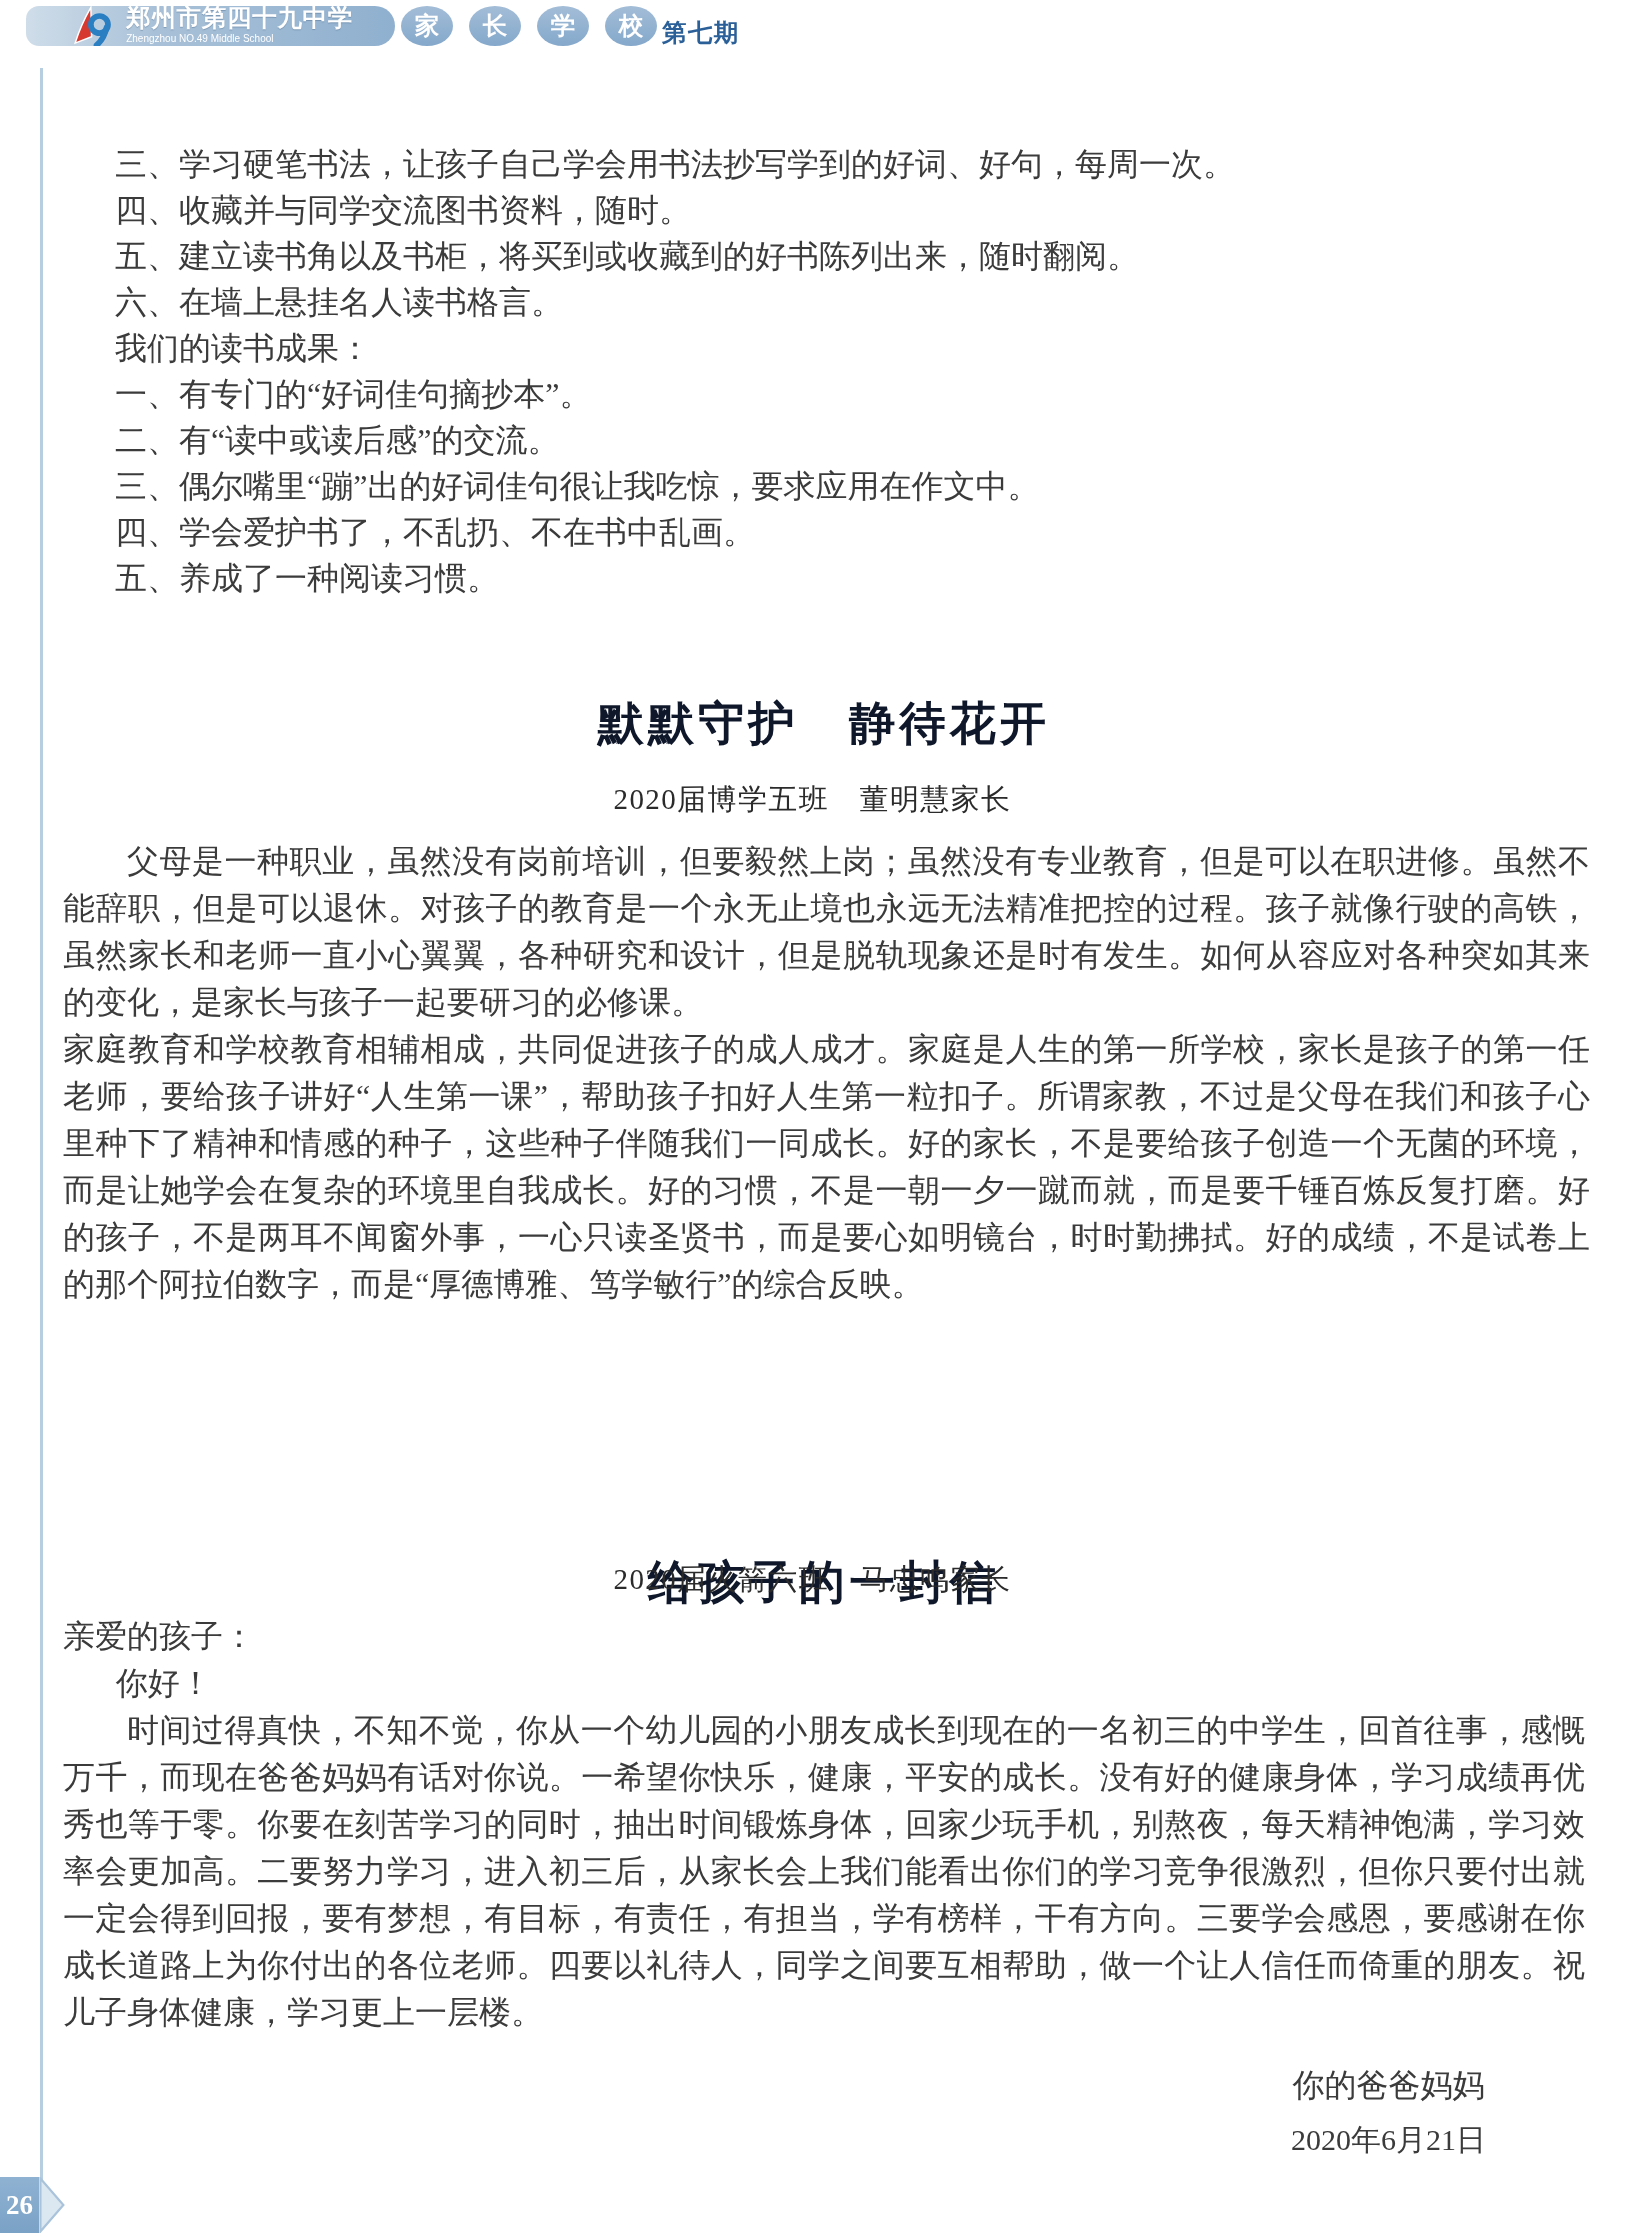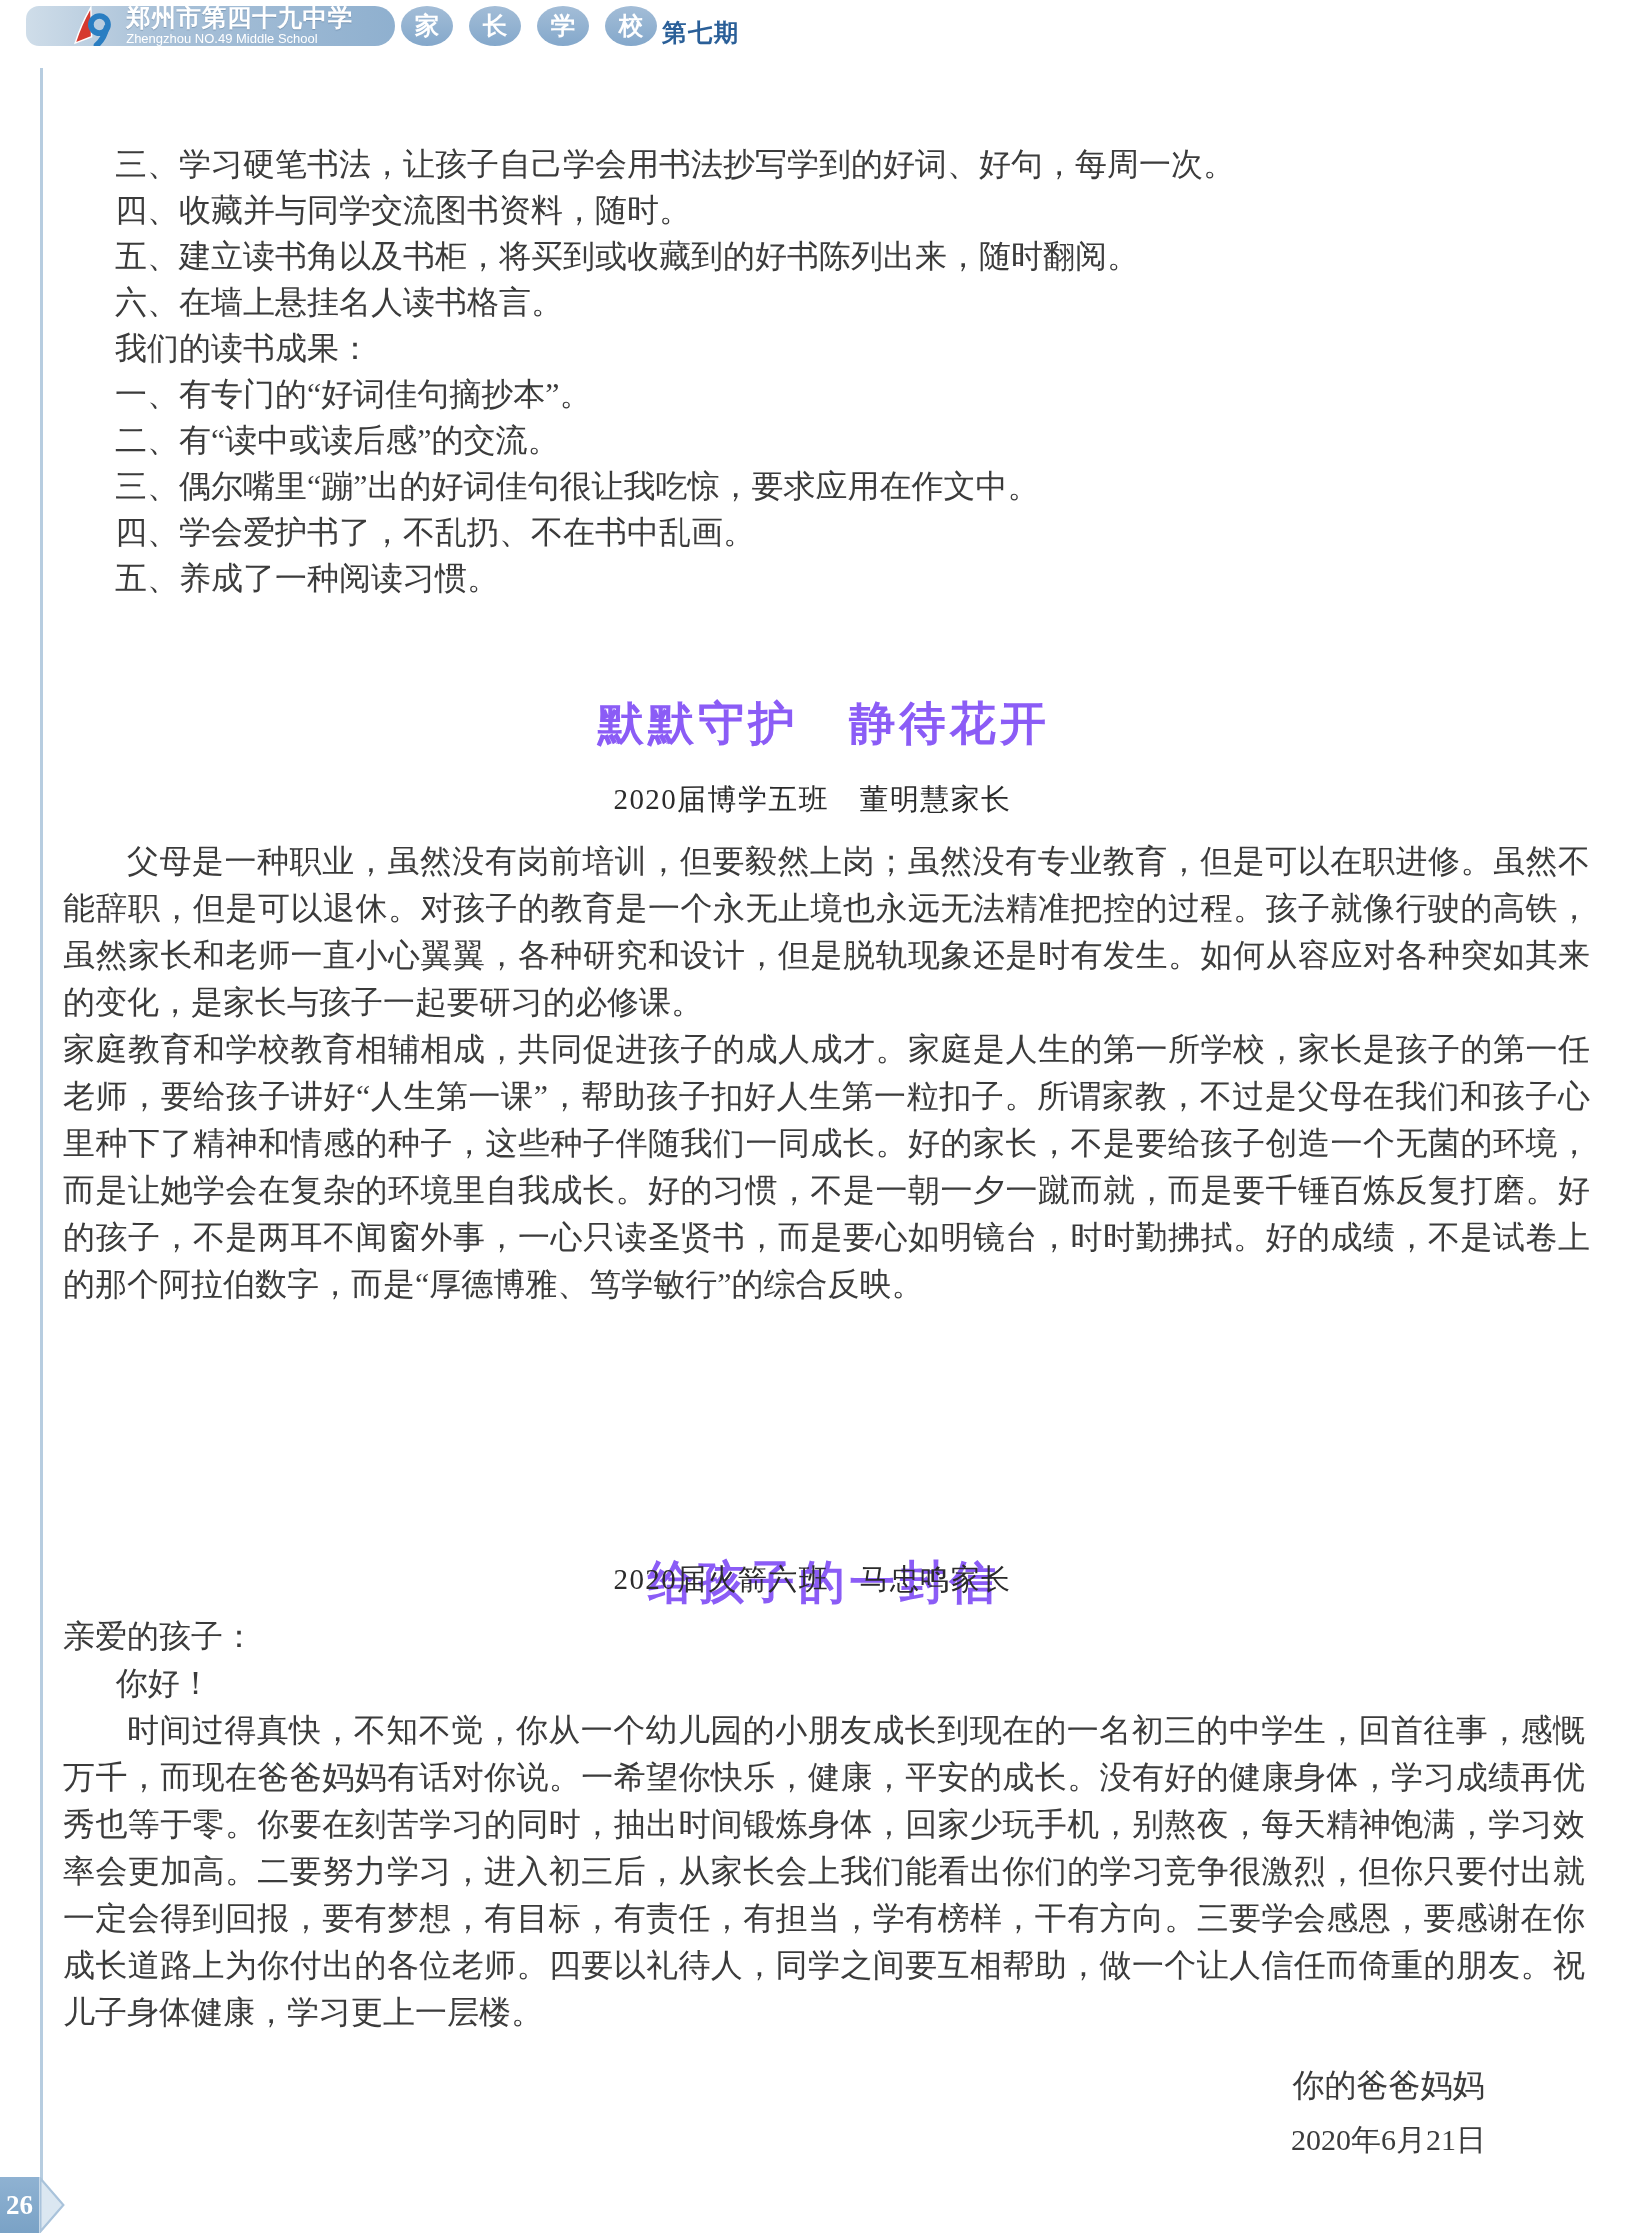--- a/index.html
+++ b/index.html
@@ -21,21 +21,21 @@
   }
   .logo-wrap{width:53px;height:40px;display:flex;align-items:center;justify-content:center;flex:0 0 auto;margin-left:40px;}
   .school-names{display:flex;flex-direction:column;justify-content:center;margin-left:7.2px;}
   .school-cn{
     font-family:Liberation Sans, sans-serif;
     font-weight:bold;color:#ffffff;font-size:24.5px;line-height:24.5px;letter-spacing:0.7px;
     text-shadow:0 0.7px 0.7px rgba(60,90,120,.35);
   }
   .school-en{
     font-family:"Liberation Sans","DejaVu Sans",sans-serif;
-    color:#ffffff;font-size:13px;line-height:14.4px;margin-top:1.4px;
+    color:#ffffff;font-size:10px;line-height:14.4px;margin-top:1.4px;
   }
   .circle-row{position:absolute;left:401px;top:5.8px;display:flex;gap:16px;}
   .mast-circle{
     width:52px;height:40px;border-radius:50%;
     background:linear-gradient(180deg,#a3bdd7 0%,#84a8cb 100%);
     display:flex;align-items:center;justify-content:center;
     color:#ffffff;font-size:24.5px;font-weight:bold;
   }
   .issue{
     position:absolute;left:662px;top:16px;
@@ -51,21 +51,21 @@
   }
   .page-badge-arrow{position:absolute;left:39px;top:2177px;width:33px;height:56px;}
   
   .intro-list{
     position:absolute;left:63px;top:141px;width:1527px;
     font-size:32px;line-height:46px;text-align:justify;
   }
   .intro-list .line{padding-left:52px;}
   .article-title{
     position:absolute;left:0;width:1648px;text-align:center;
-    color:#8b5cf6;font-size:46px;font-weight:bold;letter-spacing:4.3px;
+    color:#0f172a;font-size:46px;font-weight:bold;letter-spacing:4.3px;
     font-family:"Liberation Serif","DejaVu Serif",serif;
   }
   .article-byline{
     position:absolute;left:0;width:1625px;text-align:center;
     color:#2b2b2b;font-size:29px;letter-spacing:1.4px;
   }
   .article-body{
     position:absolute;left:63px;width:1527px;
     font-size:32px;line-height:47px;text-align:justify;
   }

